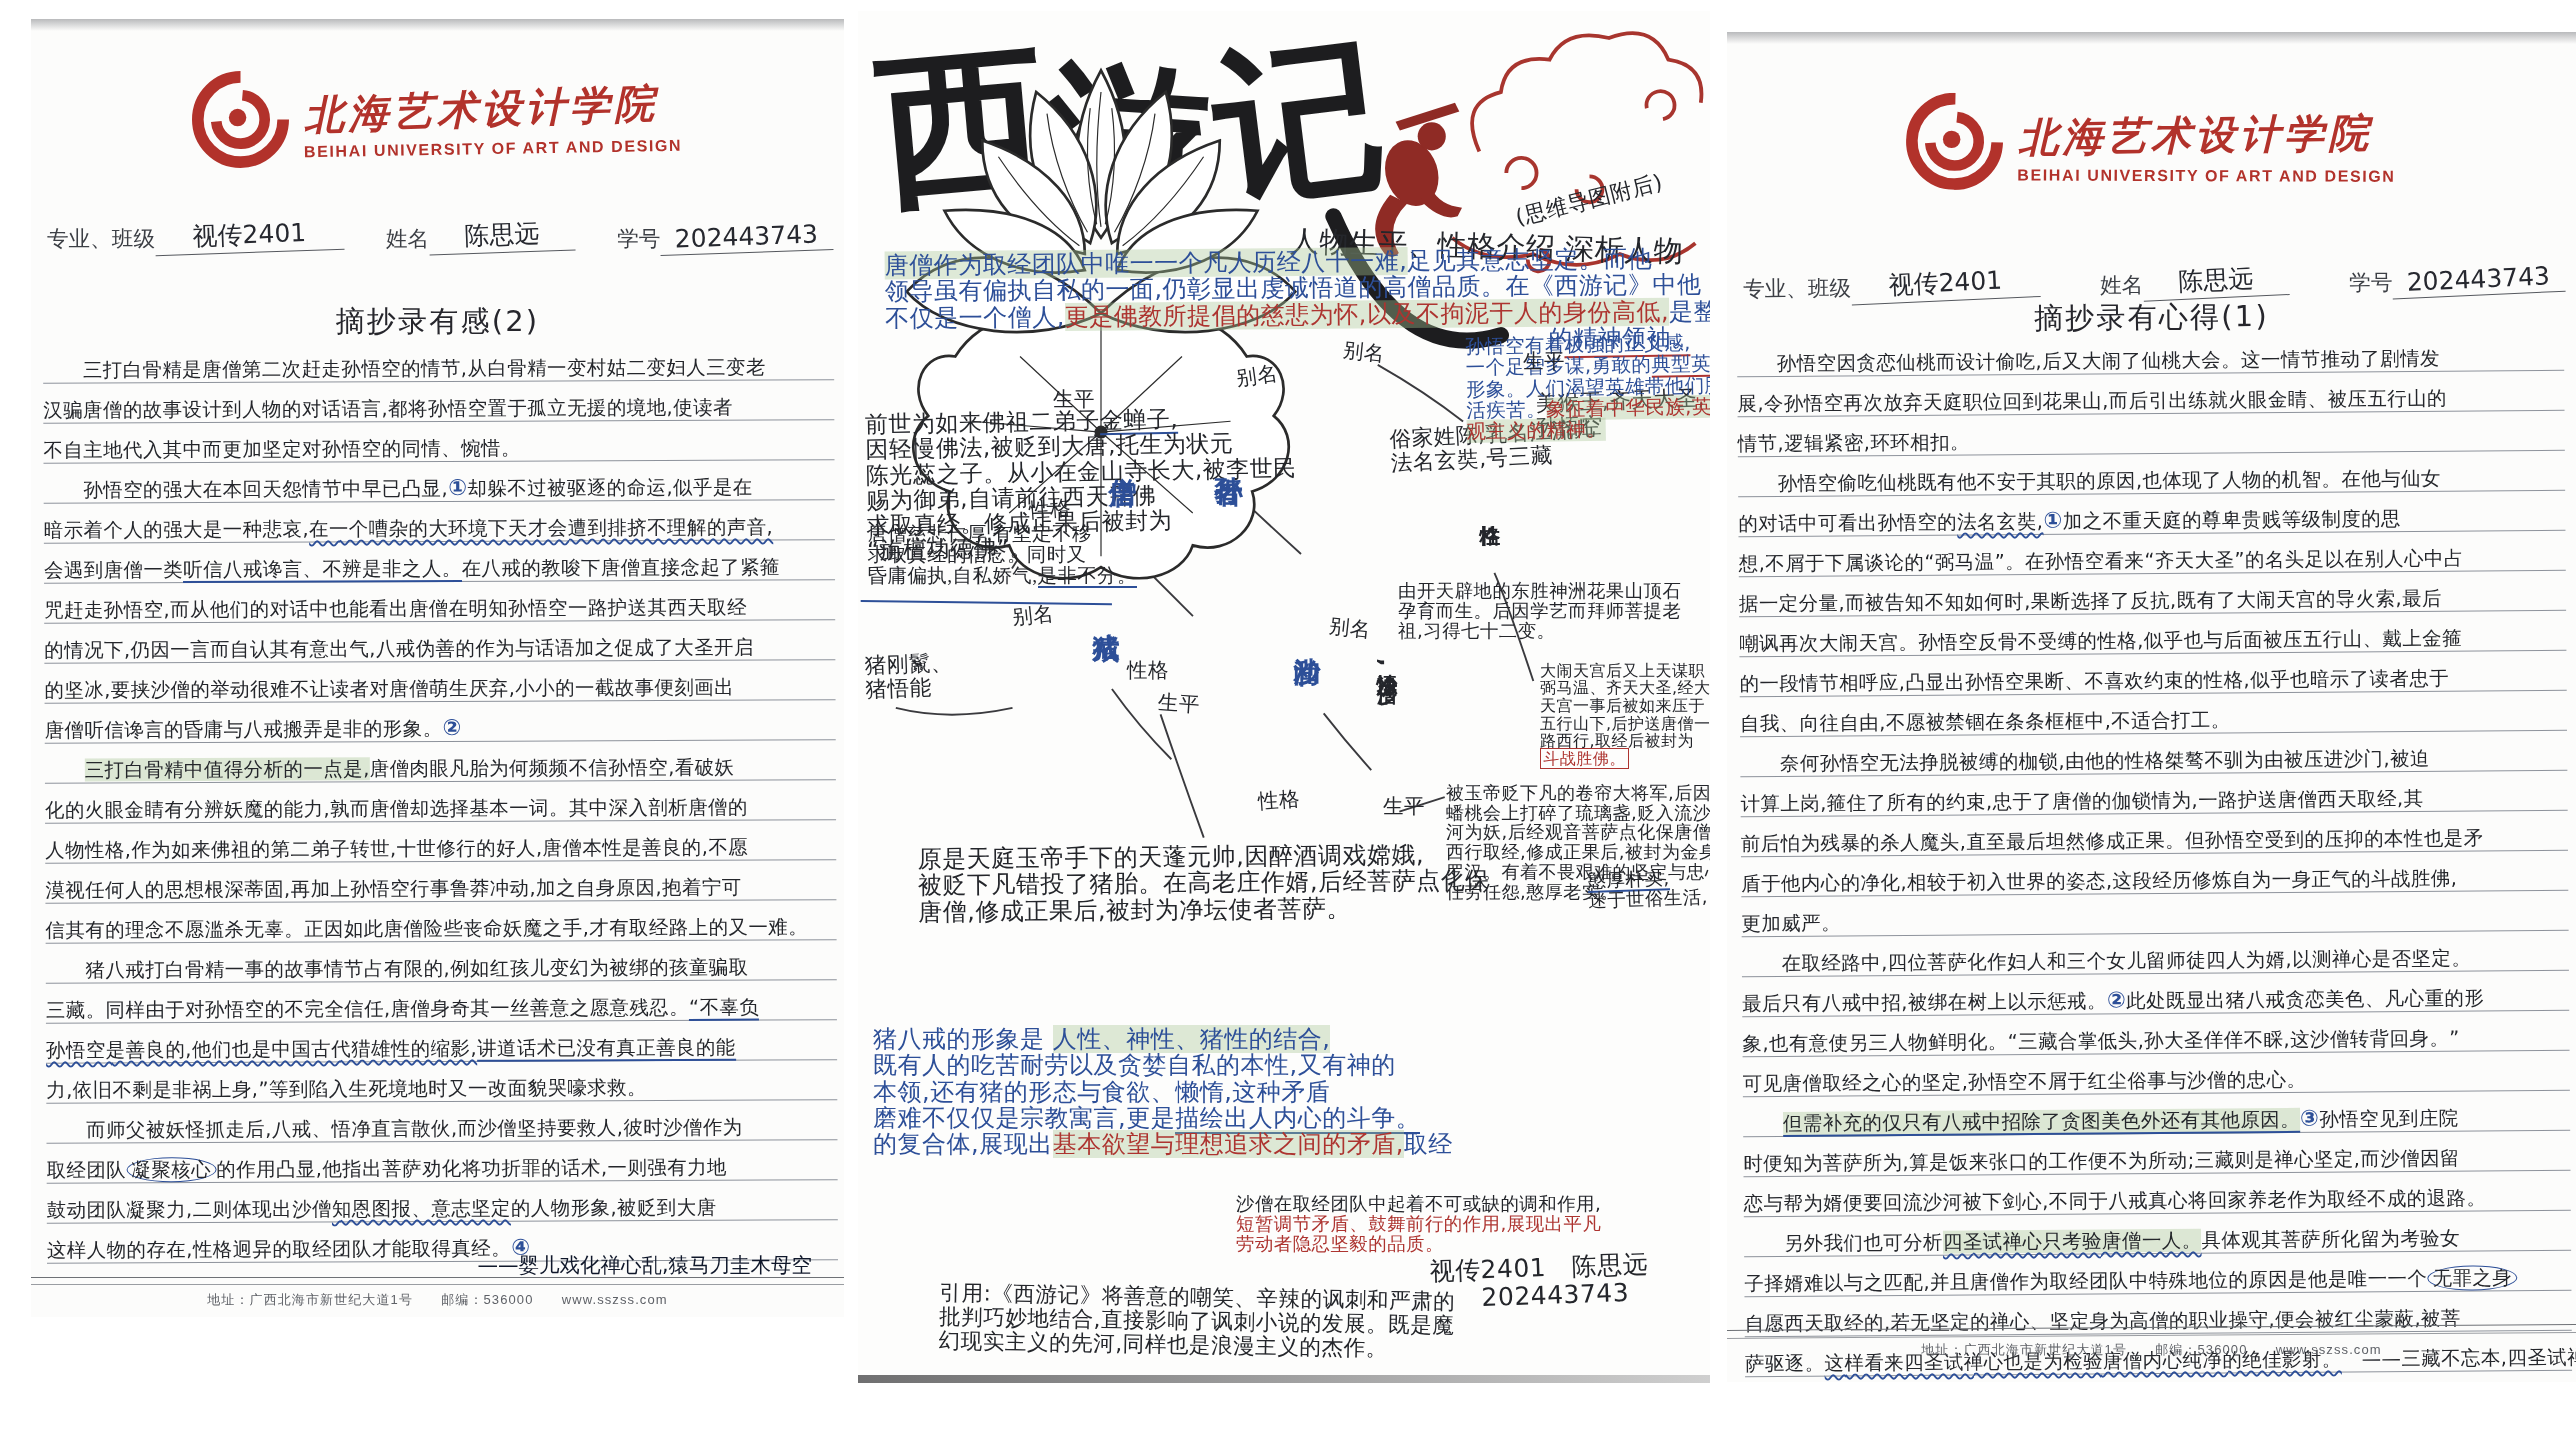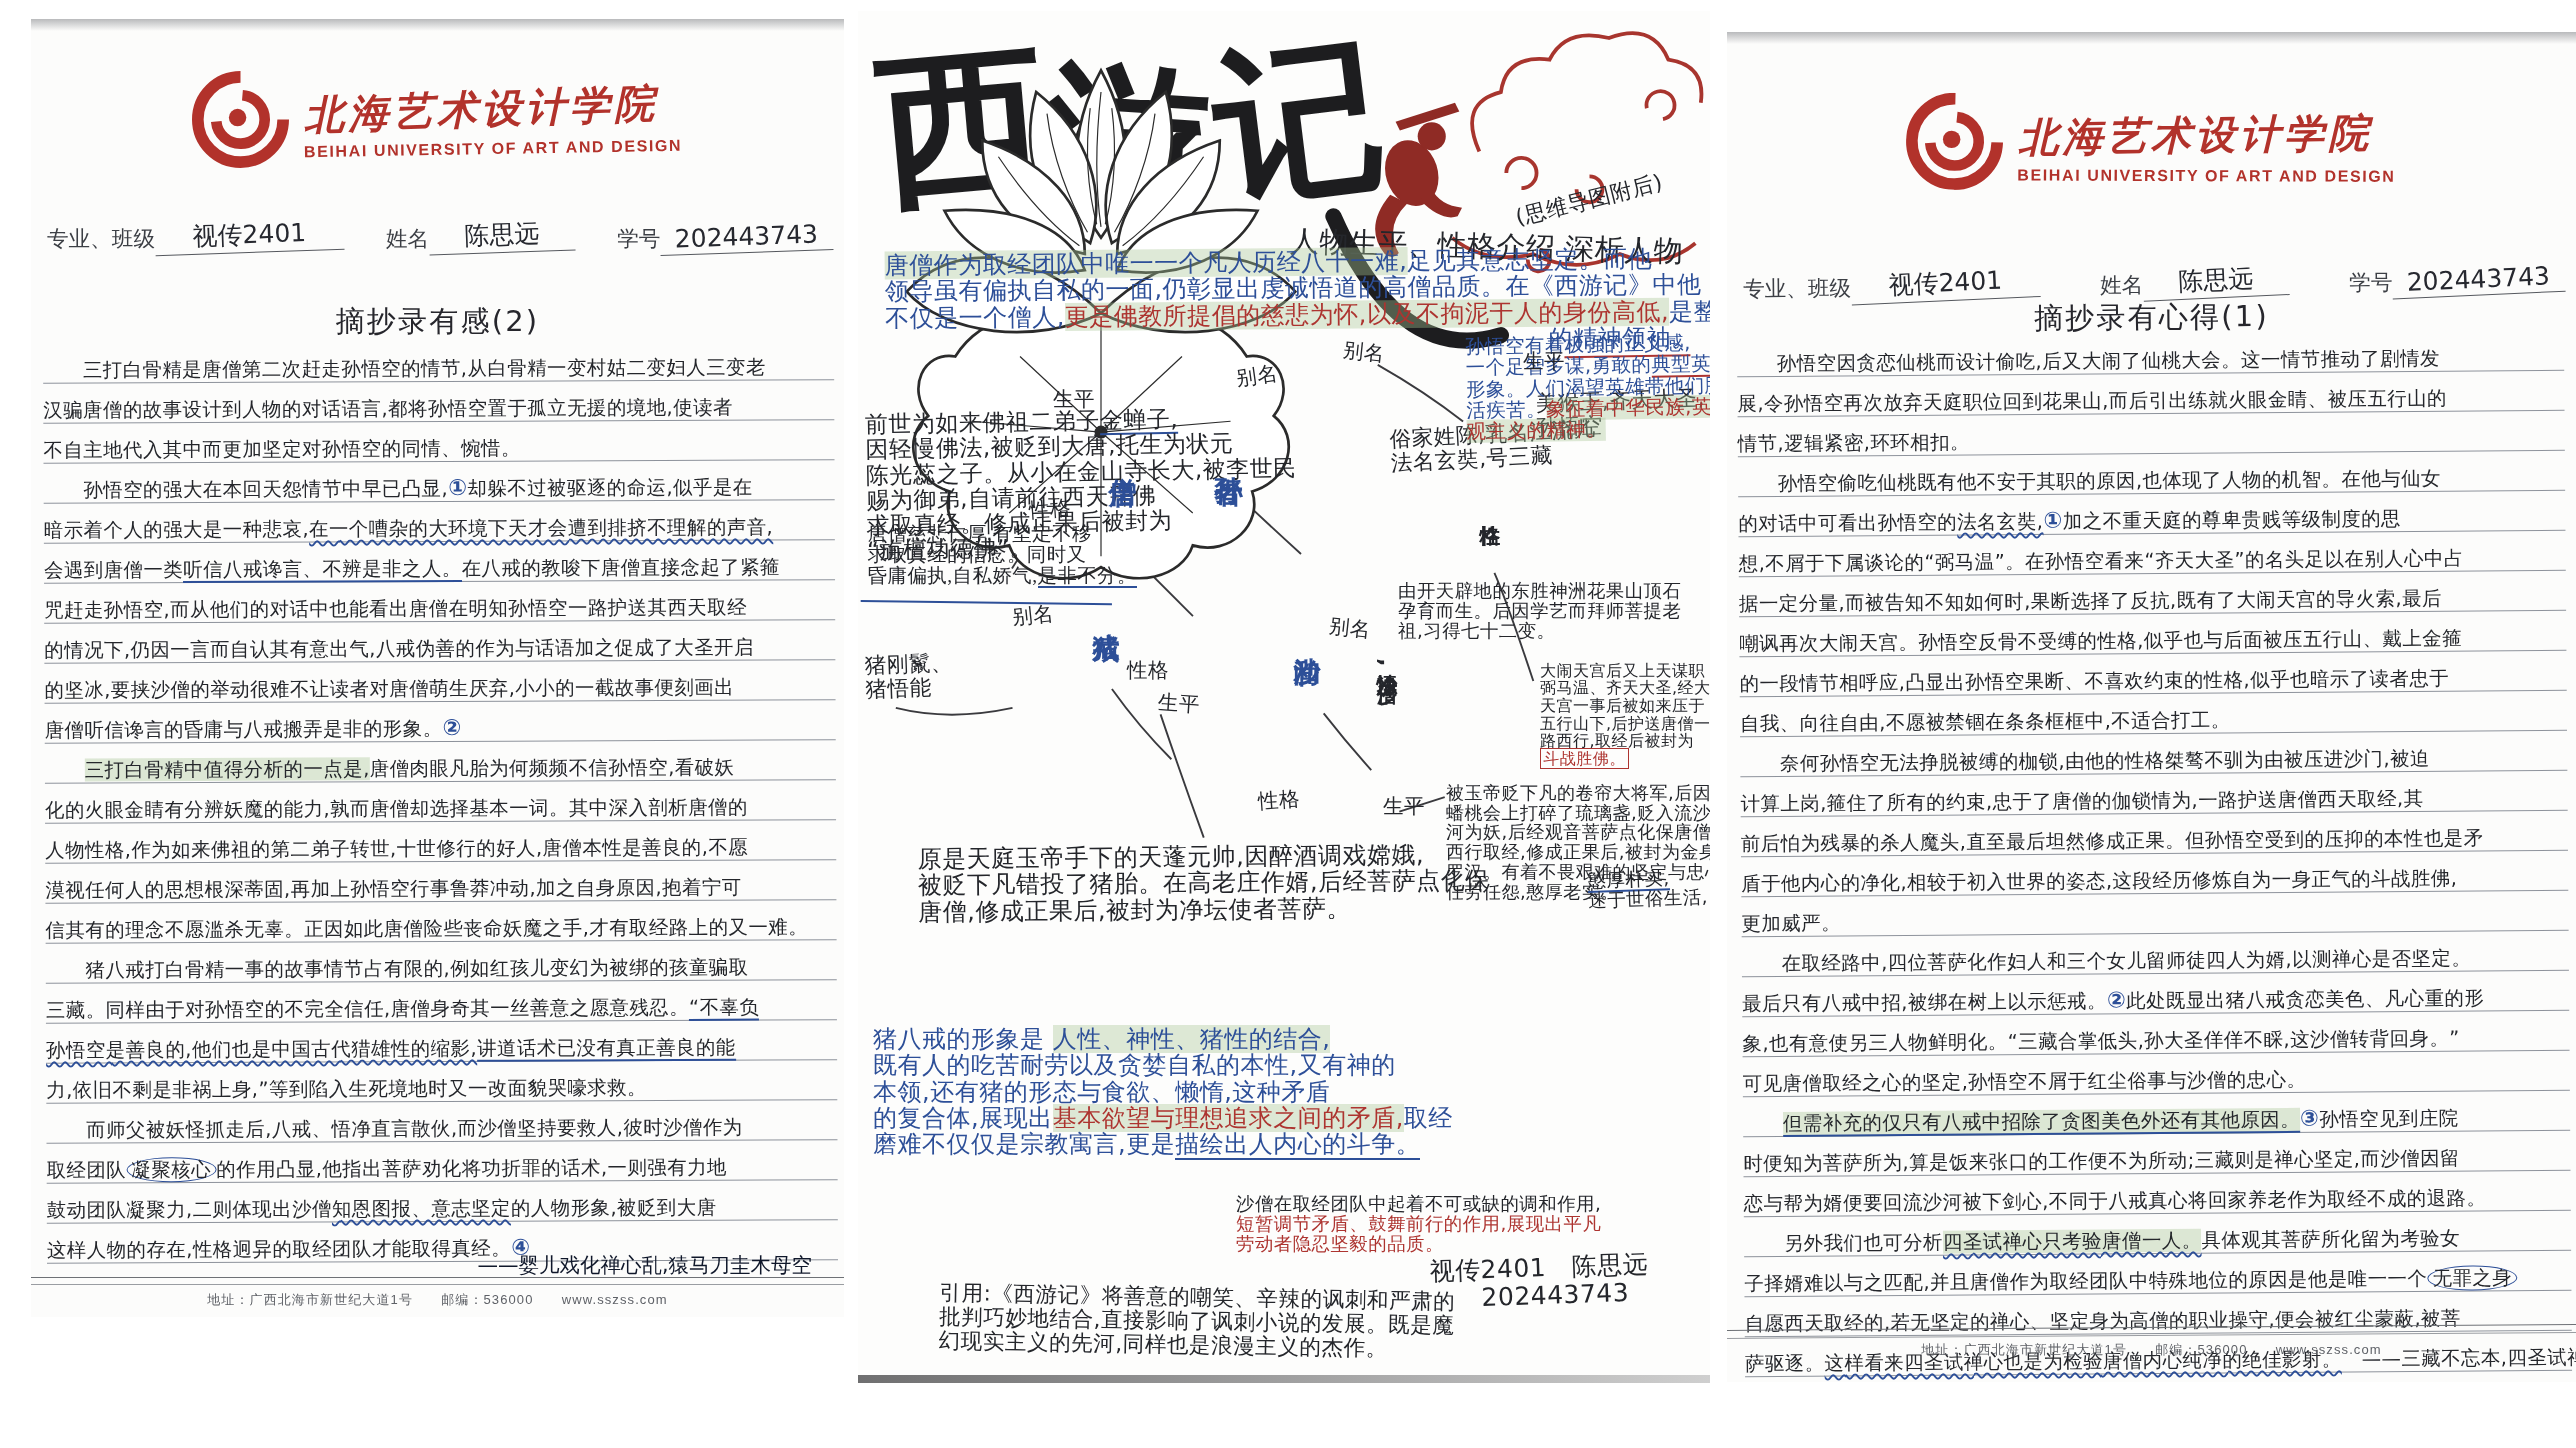--- a/index.html
+++ b/index.html
@@ -393,22 +393,22 @@
           <div class="hwl"><span class="ck">唐僧,修成正果后,被封为净坛使者菩萨。</span></div>
         </div>
         <div class="mm ck" style="left: 730px; top: 858px; width: 119px; font-size: 18.4px; transform: rotate(-2deg);">
           <div class="hwl"><span class="ck u">憨厚朴实,</span></div>
           <div class="hwl"><span class="ck">迷于世俗生活,</span></div>
         </div>
         <div class="mm cb" style="left: 15px; top: 1015px; width: 734px; font-size: 24px;">
           <div class="hwl"><span class="cb">猪八戒的形象是 </span><span class="cb hl">人性、神性、猪性的结合,</span></div>
           <div class="hwl"><span class="cb">既有人的吃苦耐劳以及贪婪自私的本性,又有神的</span></div>
           <div class="hwl"><span class="cb">本领,还有猪的形态与食欲、懒惰,这种矛盾</span></div>
+          <div class="hwl"><span class="cb">磨难不仅仅是宗教寓言,更是</span><span class="cb u">描绘出人内心的斗争。</span></div>
           <div class="hwl"><span class="cb">的复合体,展现出</span><span class="cr hl">基本欲望与理想追求之间的矛盾,</span><span class="cb">取经</span></div>
-          <div class="hwl"><span class="cb">磨难不仅仅是宗教寓言,更是</span><span class="cb u">描绘出人内心的斗争。</span></div>
         </div>
         <div class="mm ck" style="left: 378px; top: 1183px; width: 356px; font-size: 18.4px;">
           <div class="hwl"><span class="ck">沙僧在取经团队中起着不可或缺的调和作用,</span></div>
           <div class="hwl"><span class="cr">短暂调节矛盾、鼓舞前行的作用,展现出平凡</span></div>
           <div class="hwl"><span class="cr">劳动者隐忍坚毅的品质。</span></div>
         </div>
         <div class="mm ck" style="left: 81px; top: 1274px; width: 486px; font-size: 21.6px; transform: rotate(1deg);">
           <div class="hwl"><span class="ck">引用:《西游记》将善意的嘲笑、辛辣的讽刺和严肃的</span></div>
           <div class="hwl"><span class="ck">批判巧妙地结合,直接影响了讽刺小说的发展。既是魔</span></div>
           <div class="hwl"><span class="ck">幻现实主义的先河,同样也是浪漫主义的杰作。</span></div>

